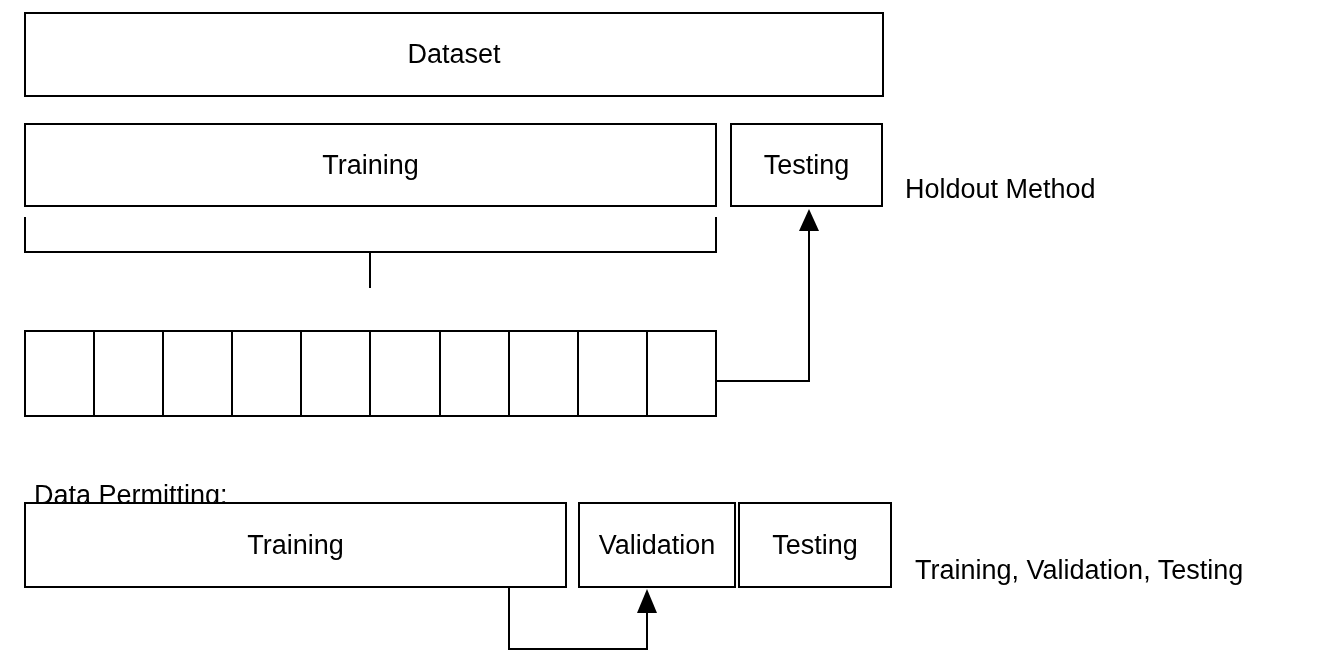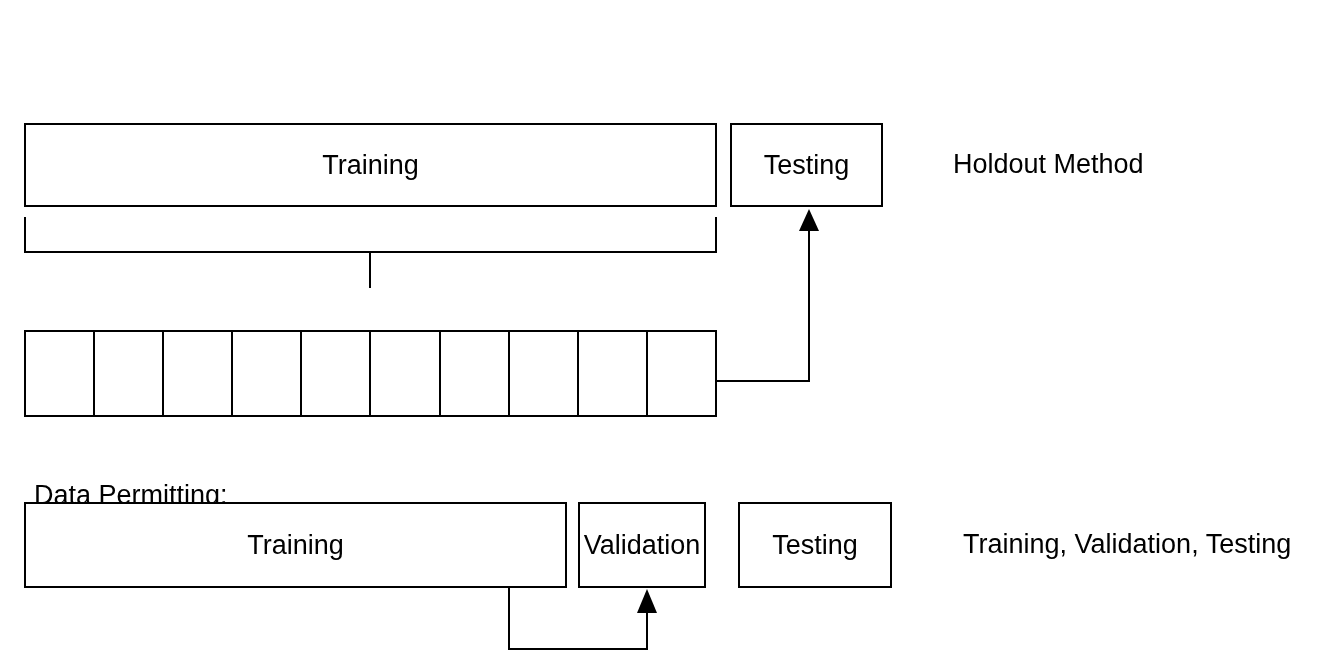--- a/index.html
+++ b/index.html
@@ -30,24 +30,23 @@
     justify-content:center;
     font-size:27px;
     line-height:1;
     z-index:2;
   }
   .caption{
     position:absolute;
     font-size:27px;
     line-height:1.25;
     display:flex;
-    align-items:center;
+    align-items:flex-end;
     white-space:nowrap;
     z-index:2;
-    margin-left:48px;
   }
   .centered-label{
     position:absolute;
     font-size:27px;
     text-align:center;
     z-index:2;
     white-space:nowrap;
   }
   #connector-layer{
     position:absolute;
@@ -74,21 +73,21 @@
     z-index:2;
   }
   .fold-cell{
     flex:1 1 0;
     border-right:2px solid var(--line);
   }
   .fold-cell:last-child{border-right:none;}
   
   #data-permitting-heading{left:34px;top:480px;}
   #dp-training-box{left:24px;top:502px;width:543px;height:86px;}
-  #dp-validation-box{left:578px;top:502px;width:128px;height:86px;}
+  #dp-validation-box{left:578px;top:502px;width:158px;height:86px;}
   #dp-testing-box{left:738px;top:502px;width:154px;height:86px;}
   #dp-caption{left:915px;top:502px;height:86px;}
 </style>
 </head>
 <body>
 
 <div id="canvas">
 
   <svg id="connector-layer" viewBox="0 0 1323 663" xmlns="http://www.w3.org/2000/svg">
 
@@ -101,20 +100,23 @@
       <path d="M 717 381 L 809 381 L 809 226" fill="none" stroke="#000000" stroke-width="2"></path>
       <polygon points="809,209 799,231 819,231" fill="#000000"></polygon>
     </g>
 
     <g>
       <path d="M 509 588 L 509 649 L 647 649 L 647 612" fill="none" stroke="#000000" stroke-width="2"></path>
       <polygon points="647,589 637,613 657,613" fill="#000000"></polygon>
     </g>
   </svg>
 
+  <div id="dataset-box" class="box">
+    <span>Dataset</span>
+  </div>
 
   <div id="holdout-training-box" class="box">
     <span>Training</span>
   </div>
   <div id="holdout-testing-box" class="box">
     <span>Testing</span>
   </div>
   <div id="holdout-caption" class="caption">
     <span>Holdout Method</span>
   </div>

